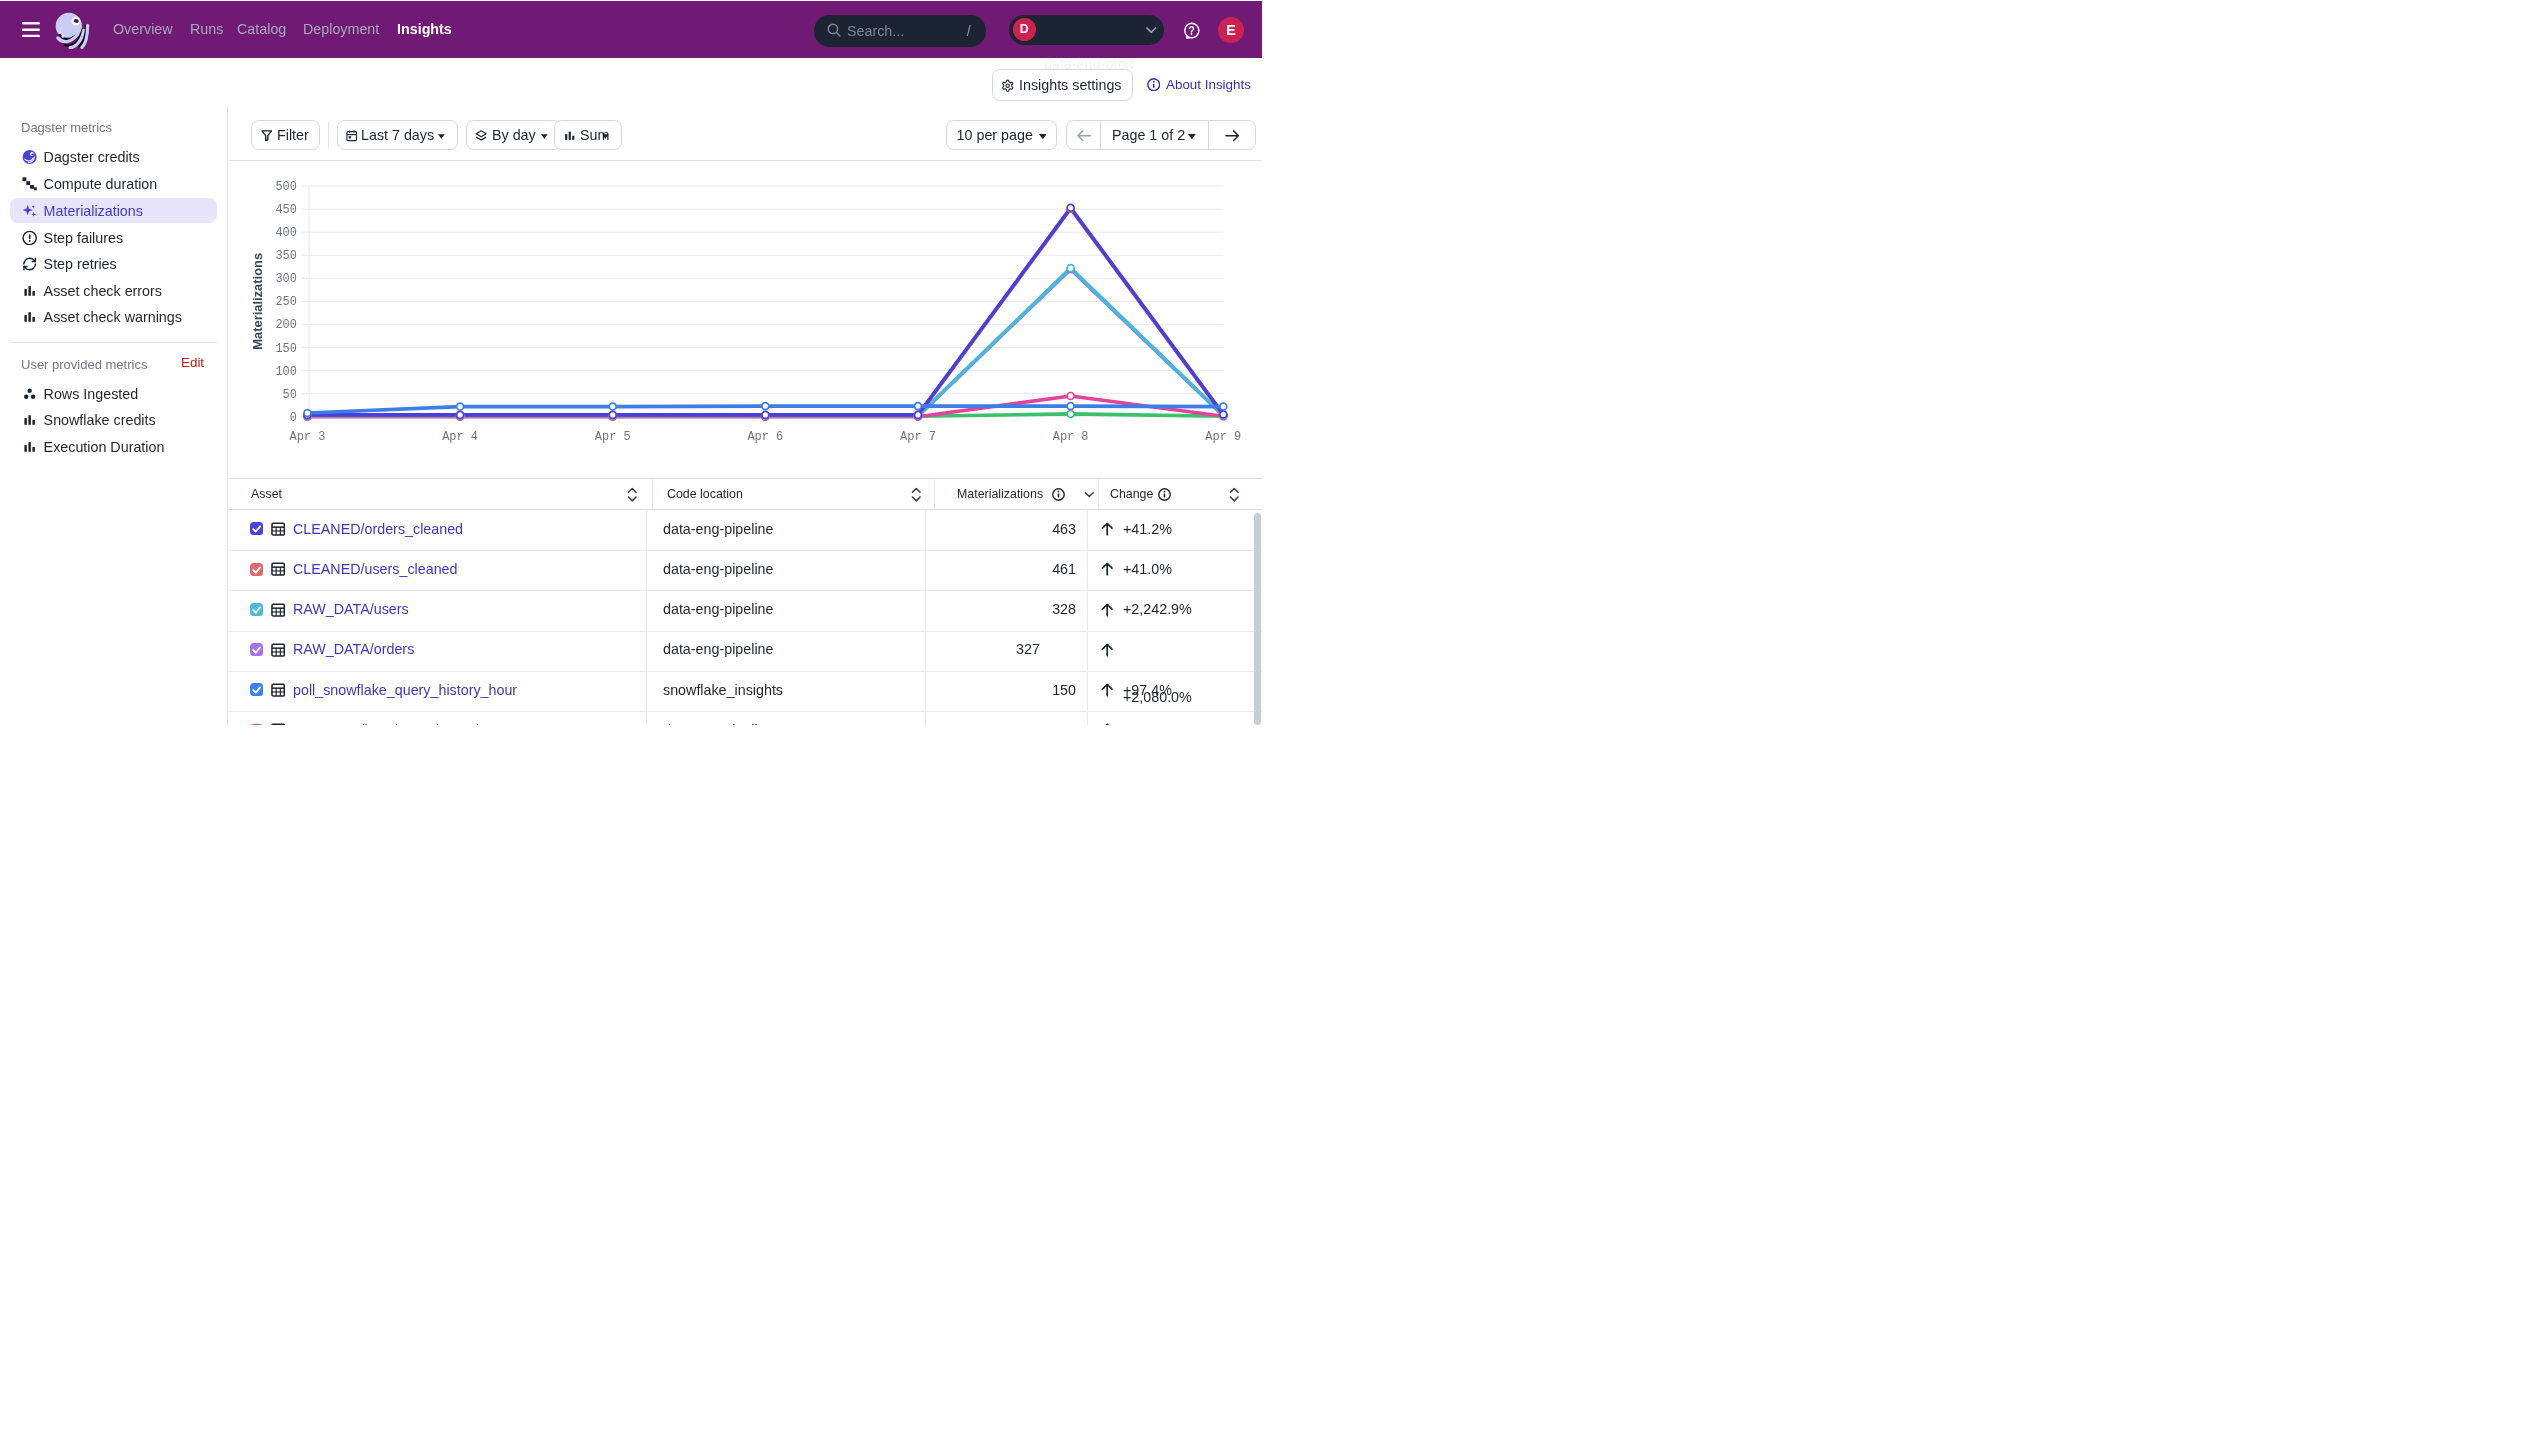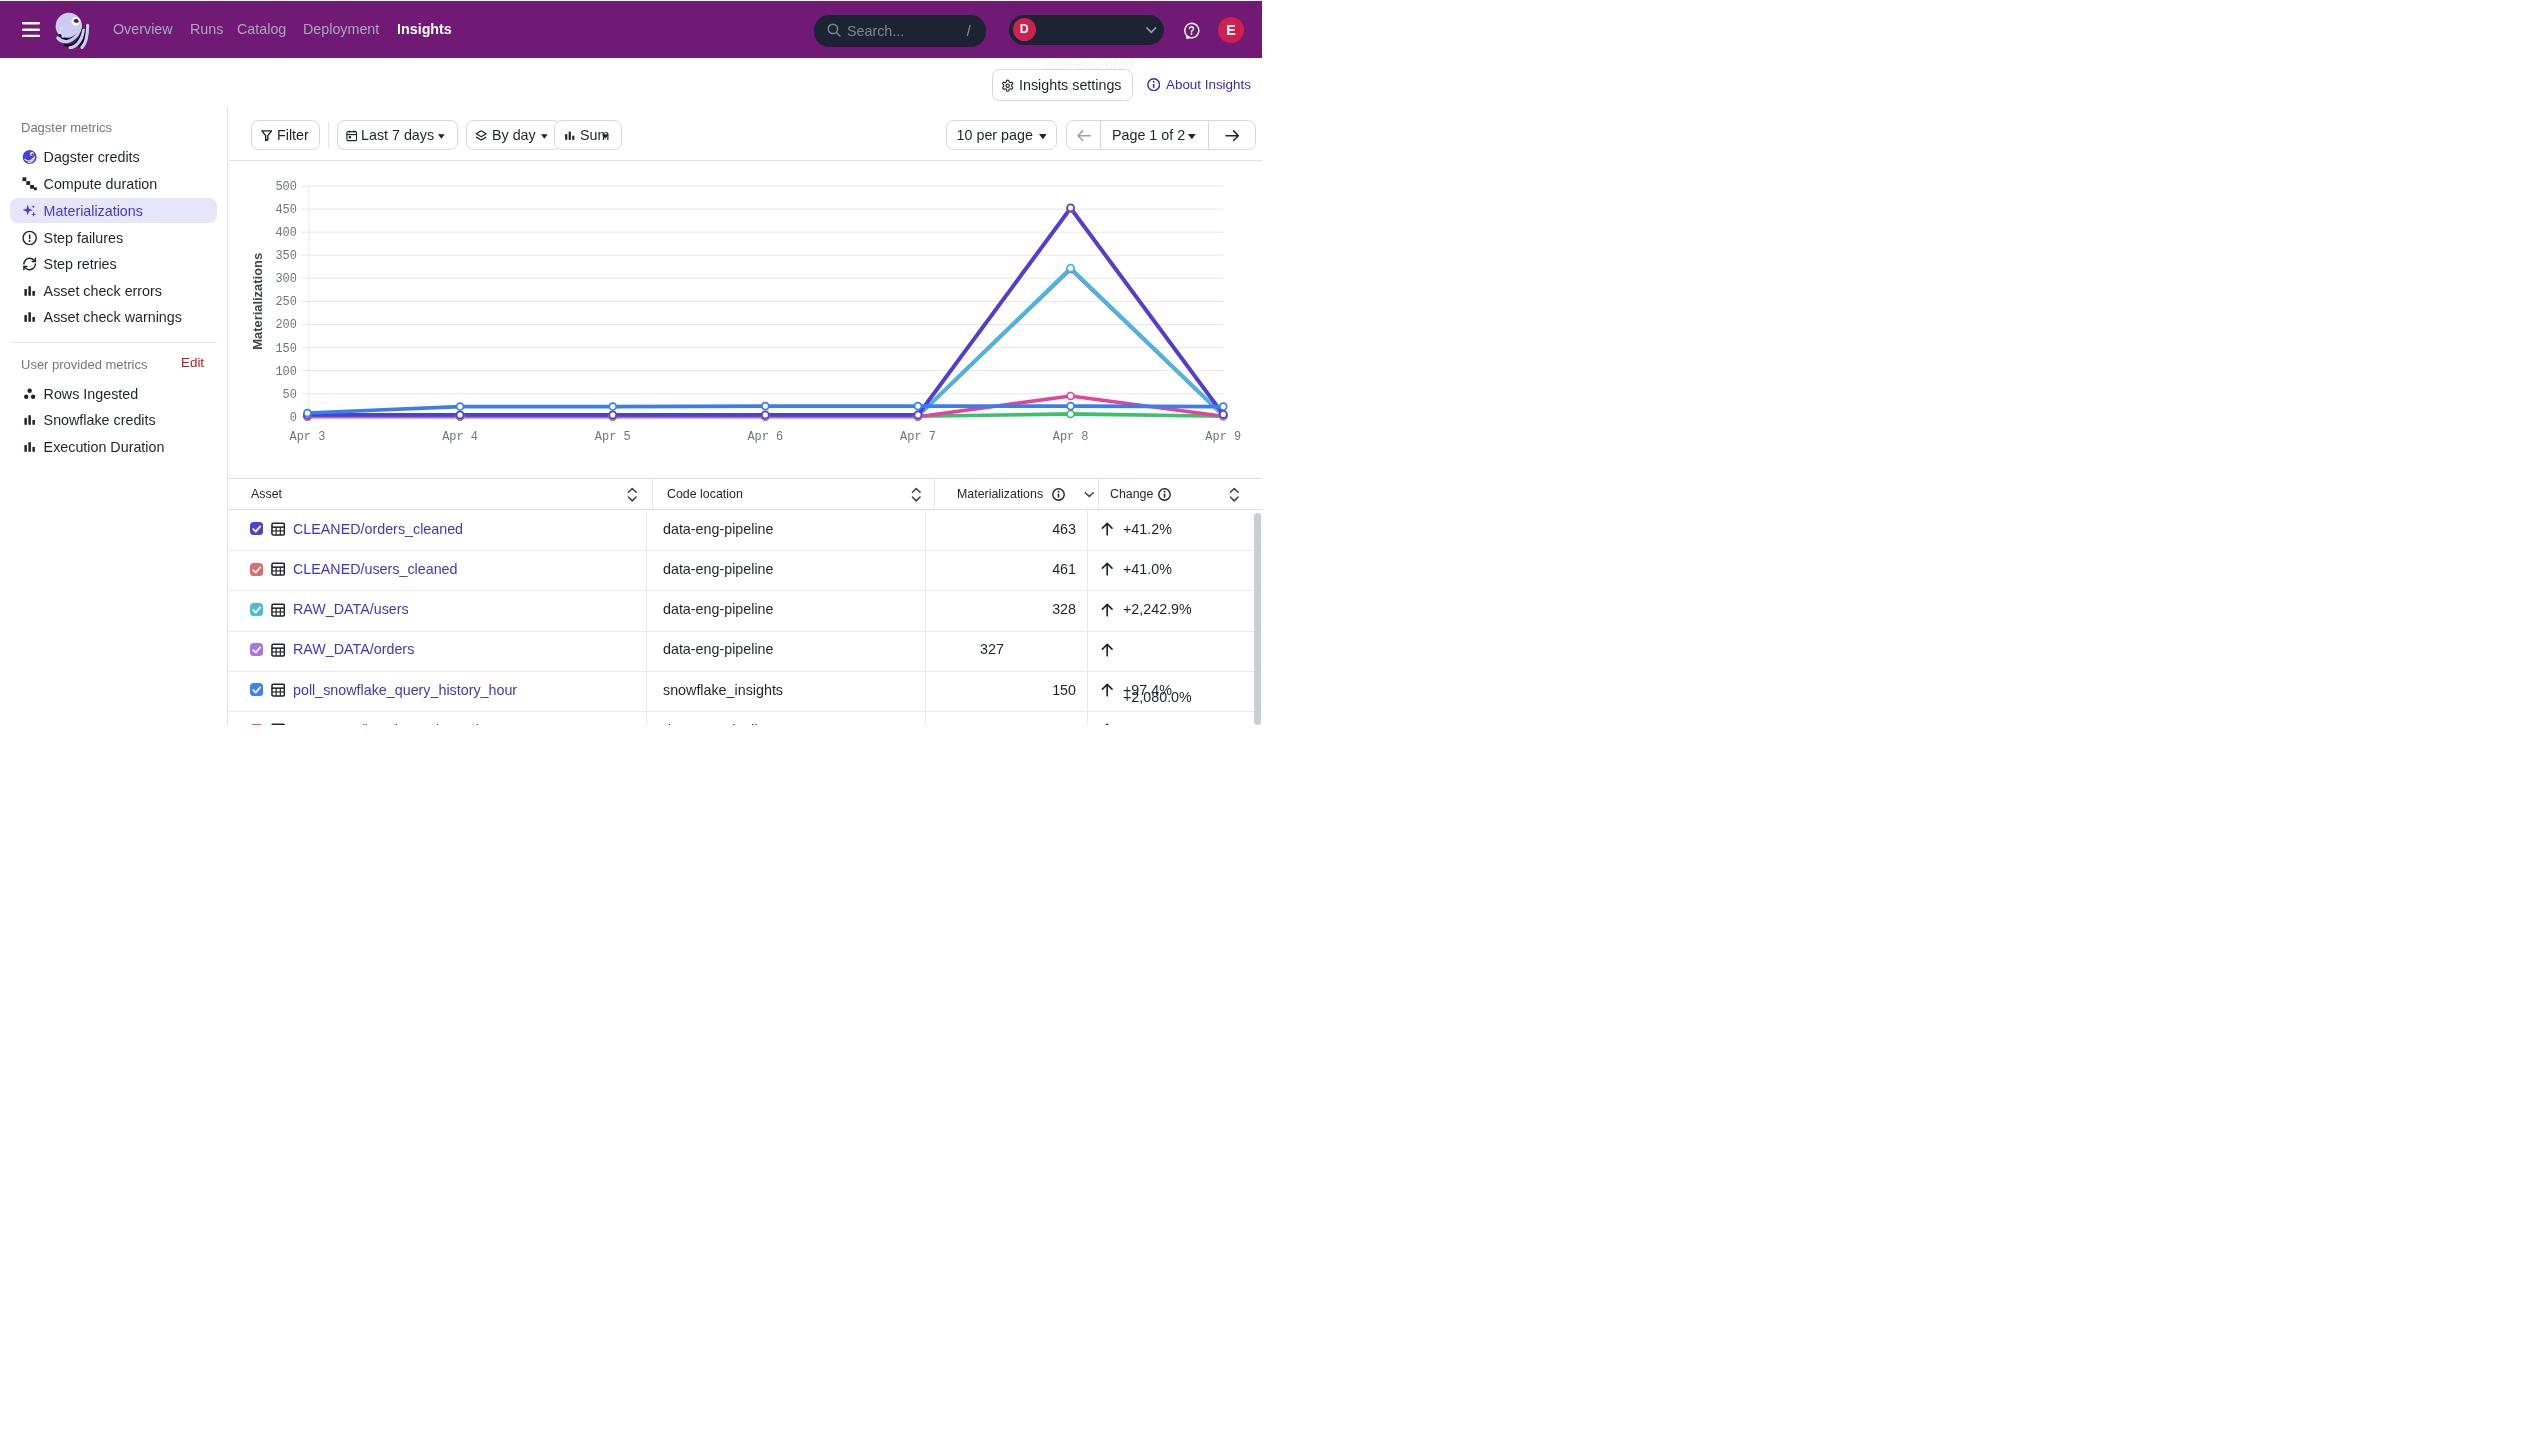--- a/index.html
+++ b/index.html
@@ -457,21 +457,21 @@
         </svg>
       <svg class="abs" style="left:42px;top:164px;" width="14.3" height="14.3" viewBox="0 0 15 15">
           <rect x="1" y="1.4" width="13" height="12.2" rx="1.4" fill="none" stroke="#1E242E" stroke-width="1.6"></rect>
           <line x1="1" y1="5.4" x2="14" y2="5.4" stroke="#1E242E" stroke-width="1.6"></line>
           <line x1="1" y1="9.4" x2="14" y2="9.4" stroke="#1E242E" stroke-width="1.2"></line>
           <line x1="5.4" y1="5.4" x2="5.4" y2="13.6" stroke="#1E242E" stroke-width="1.2"></line>
           <line x1="9.8" y1="5.4" x2="9.8" y2="13.6" stroke="#1E242E" stroke-width="1.2"></line>
         </svg>
       <div class="cell alink" style="left:64px;top:162px;">RAW_DATA/orders</div>
       <div class="cell" style="left:434px;top:162px;">data-eng-pipeline</div>
-      <div class="cell" style="left:751px;top:162px;width:96px;text-align:left;">327</div>
+      <div class="cell" style="left:751px;top:162px;width:96px;text-align:center;">327</div>
       <svg class="abs" style="left:872px;top:164px;" width="12.4" height="14.3" viewBox="0 0 13 15">
           <path d="M6.5,13.5 V1.5 M1.5,6.5 L6.5,1.5 l5,5" fill="none" stroke="#1E242E" stroke-width="1.7" stroke-linecap="round" stroke-linejoin="round"></path>
         </svg>
       <div class="cell" style="left:894px;top:162px;margin-top:48px;">+2,080.0%</div>
       <svg class="cb" style="left:21px;top:204px;" viewBox="0 0 14 14">
           <rect x="0" y="0" width="14" height="14" rx="3.5" fill="#3B82F6"></rect>
           <path d="M3.4,7.4 L6,10 L10.6,4.6" fill="none" stroke="#fff" stroke-width="1.9" stroke-linecap="round" stroke-linejoin="round"></path>
         </svg>
       <svg class="abs" style="left:42px;top:204px;" width="14.3" height="14.3" viewBox="0 0 15 15">
           <rect x="1" y="1.4" width="13" height="12.2" rx="1.4" fill="none" stroke="#1E242E" stroke-width="1.6"></rect>

